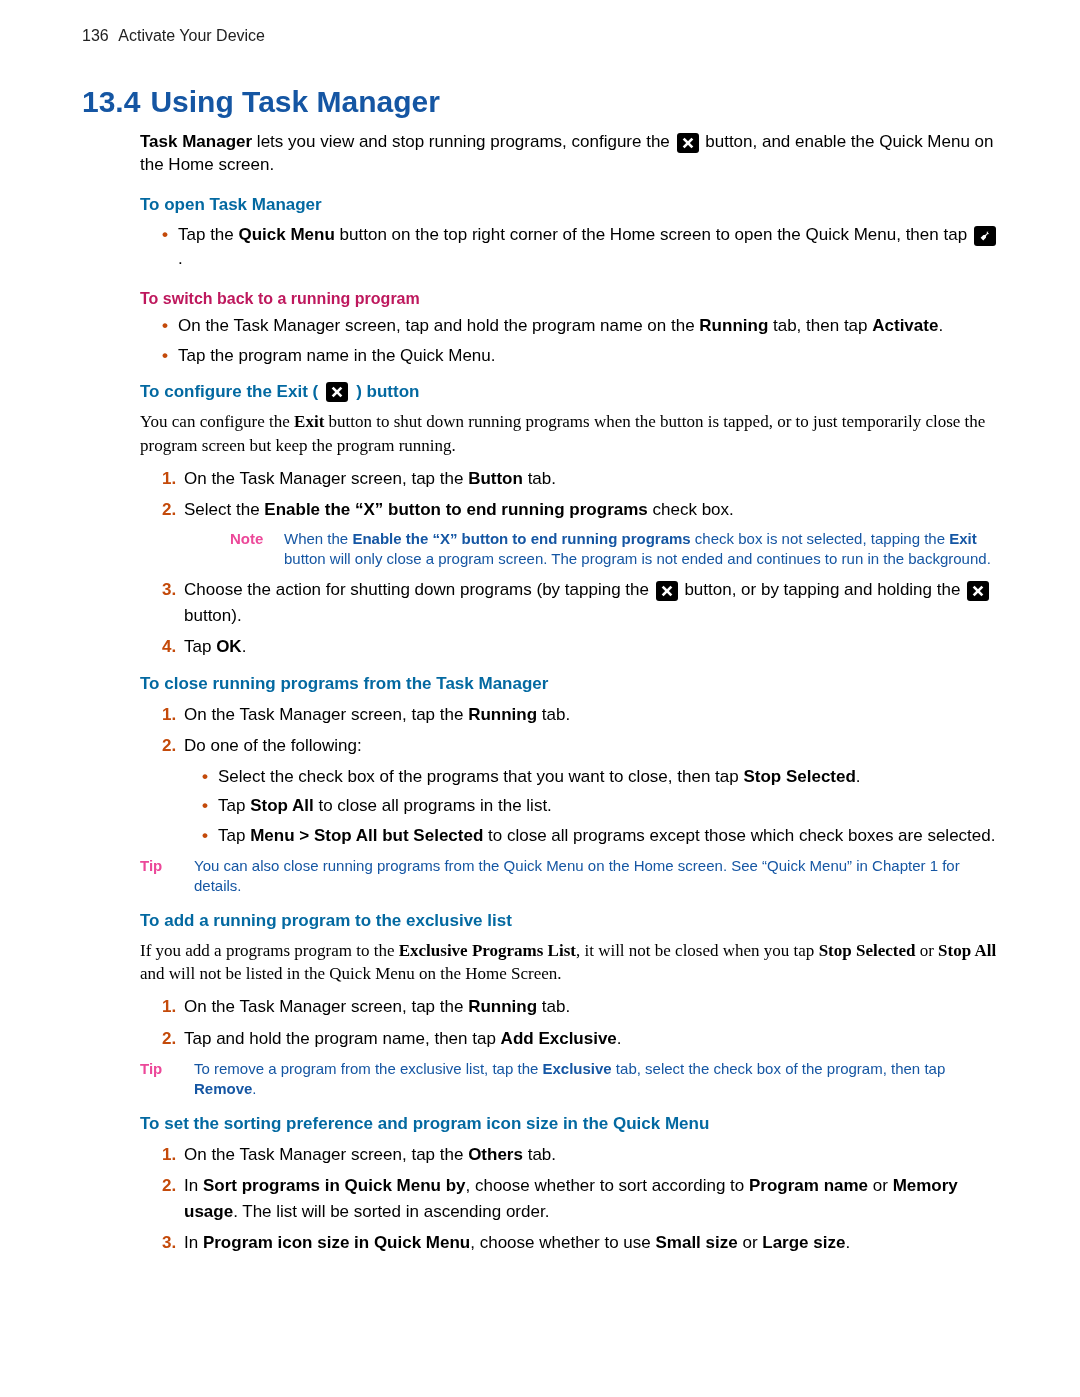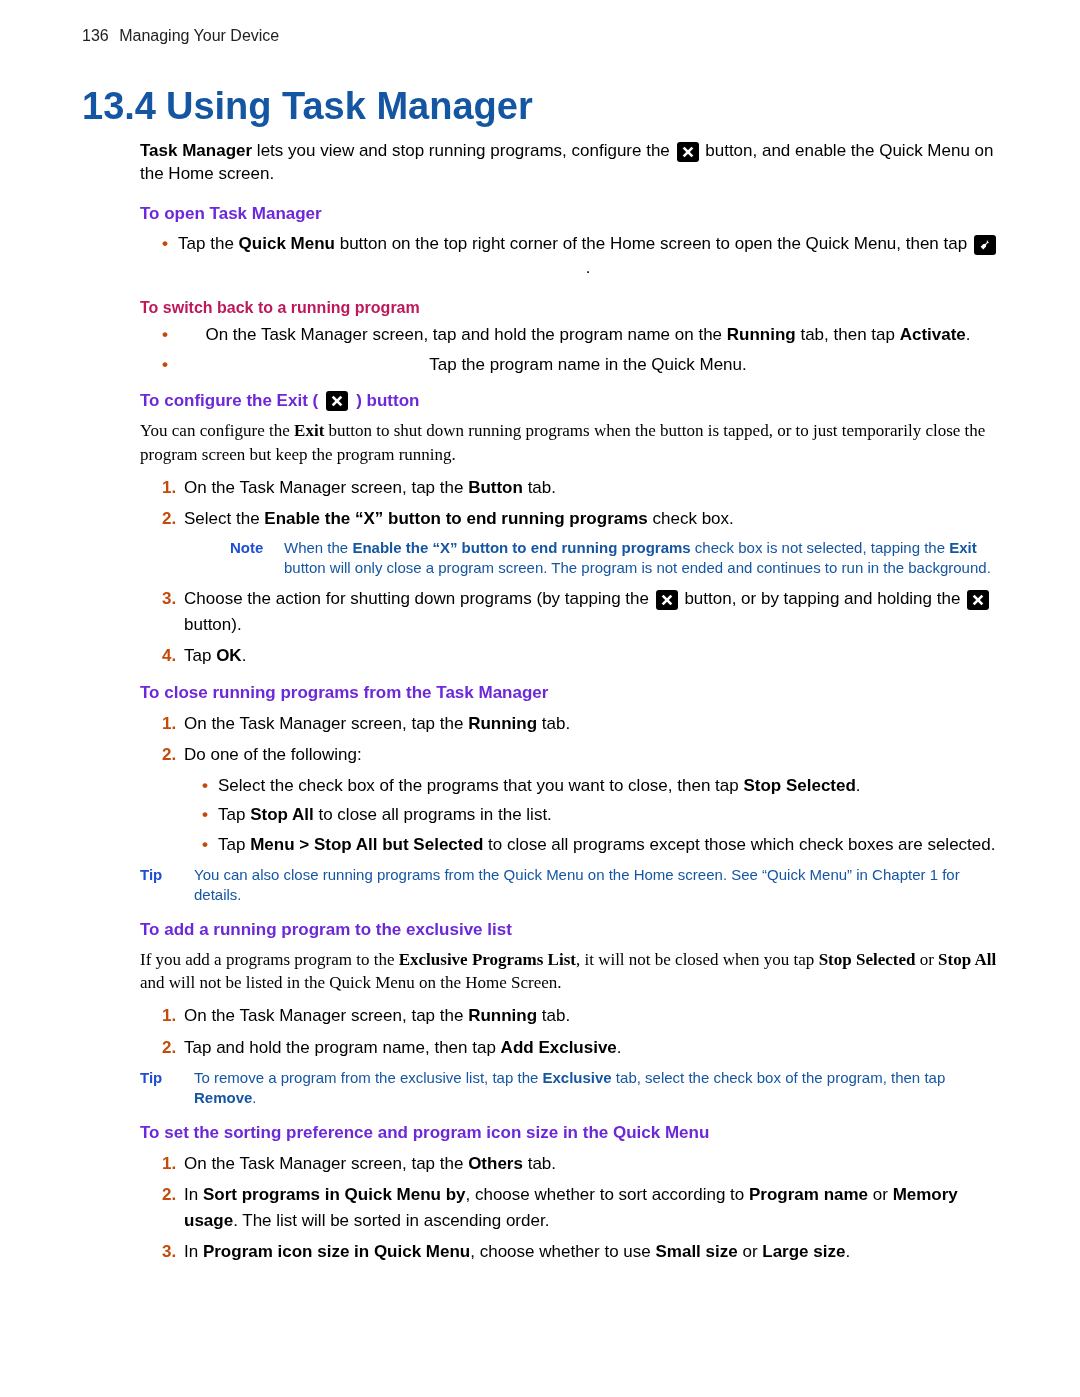--- a/index.html
+++ b/index.html
@@ -18,56 +18,55 @@
   .header {
     font-size: 16px;
     color: #222;
     margin-bottom: 40px;
   }
   .header .pageno {
     display: inline;
     margin-right: 6px;
   }
   h1.section-title {
-    font-size: 38px;
+    font-size: 30px;
     font-weight: 700;
     color: #1556a3;
     margin: 0 0 12px 0;
   }
   h1.section-title .num {
     margin-right: 10px;
   }
   .body-block {
     margin-left: 58px;
   }
   p.lead {
     font-size: 17px;
     line-height: 1.35;
     margin: 0 0 18px 0;
   }
   .blue-sub {
-    color: #6d28d9;
+    color: #0369a1;
     font-weight: 700;
     font-size: 17px;
     margin: 14px 0 8px 0;
     display: flex;
     align-items: center;
     gap: 6px;
   }
   .blue-sub2 {
     color: #be185d;
     font-weight: 700;
     font-size: 16px;
     margin: 20px 0 6px 0;
   }
   ul.bullets {
     list-style: none;
     padding: 0 0 0 22px;
     margin: 4px 0 8px 0;
-    text-align: center;
   }
   ul.bullets > li {
     position: relative;
     font-size: 17px;
     line-height: 1.4;
     padding-left: 16px;
     margin-bottom: 6px;
   }
   ul.bullets > li::before {
     content: "•";
@@ -141,42 +140,42 @@
   }
   .note-row, .tip-row {
     display: flex;
     gap: 14px;
     font-size: 15px;
     line-height: 1.35;
     color: #1556a3;
     margin: 6px 0 8px 0;
   }
   .note-row .label, .tip-row .label {
-    color: #1d4ed8;
+    color: #ec4899;
     font-weight: 700;
     flex: 0 0 auto;
     min-width: 40px;
   }
   .note-indent { padding-left: 46px; }
   .tip-row { padding-left: 0; }
   .para {
     font-size: 17px;
     line-height: 1.4;
     margin: 2px 0 8px 0;
     font-family: Liberation Serif, serif;
   }
 </style>
 </head>
 <body>
 
 <div class="page">
 
   <div class="header">
     <span class="pageno">136</span>
-    <span>Managing Your Device</span>
+    <span>Activate Your Device</span>
   </div>
 
   <h1 class="section-title">
     <span class="num">13.4</span><span>Using Task Manager</span>
   </h1>
 
   <div class="body-block">
 
     <p class="lead">
       <span class="bold">Task Manager</span><span> lets you view and stop running programs, configure the </span><span class="icon-x">

